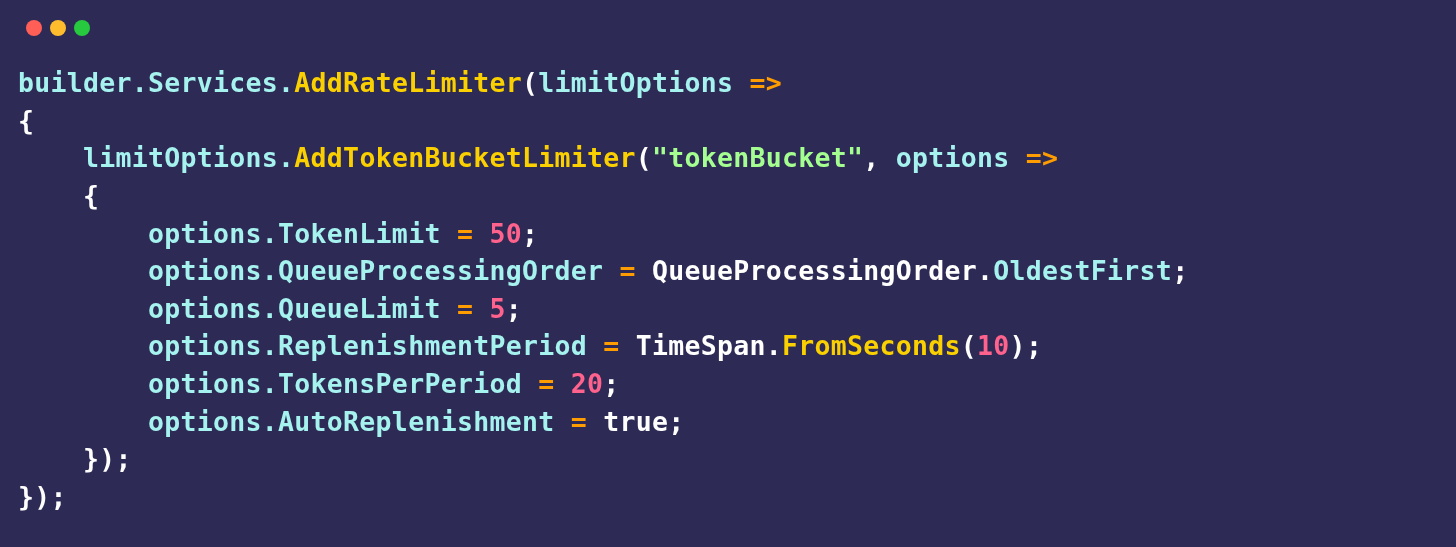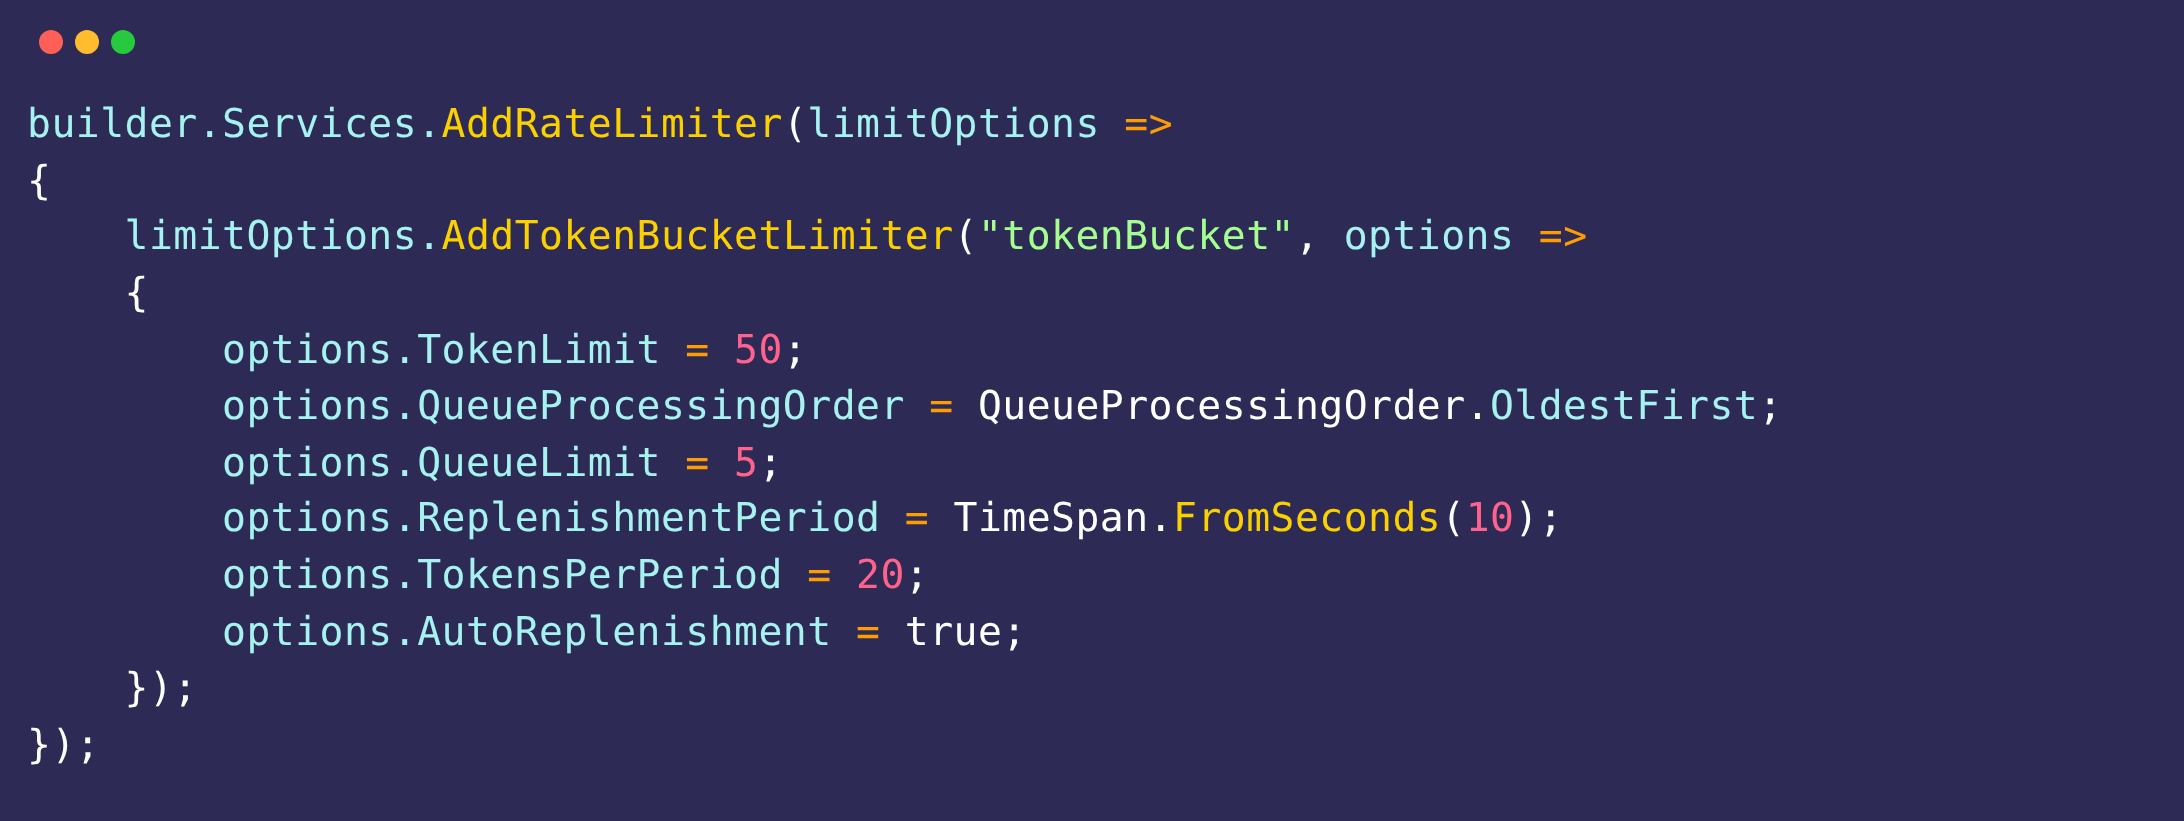--- a/index.html
+++ b/index.html
@@ -28,20 +28,21 @@
     }
     .dot-red { background: #ff5f56; }
     .dot-yellow { background: #ffbd2e; }
     .dot-green { background: #27c93f; }
     .code {
       font-size: 26.5px;
       line-height: 1.42;
       white-space: pre;
       color: #a5f2ef;
       letter-spacing: 0.3px;
+      font-weight: bold;
     }
     .c-default { color: #a5f2ef; }
     .c-yellow { color: #fad000; }
     .c-white { color: #ffffff; }
     .c-orange { color: #ff9d00; }
     .c-lime { color: #a5ff90; }
     .c-pink { color: #ff628c; }
   </style>
 </head>
 <body>

